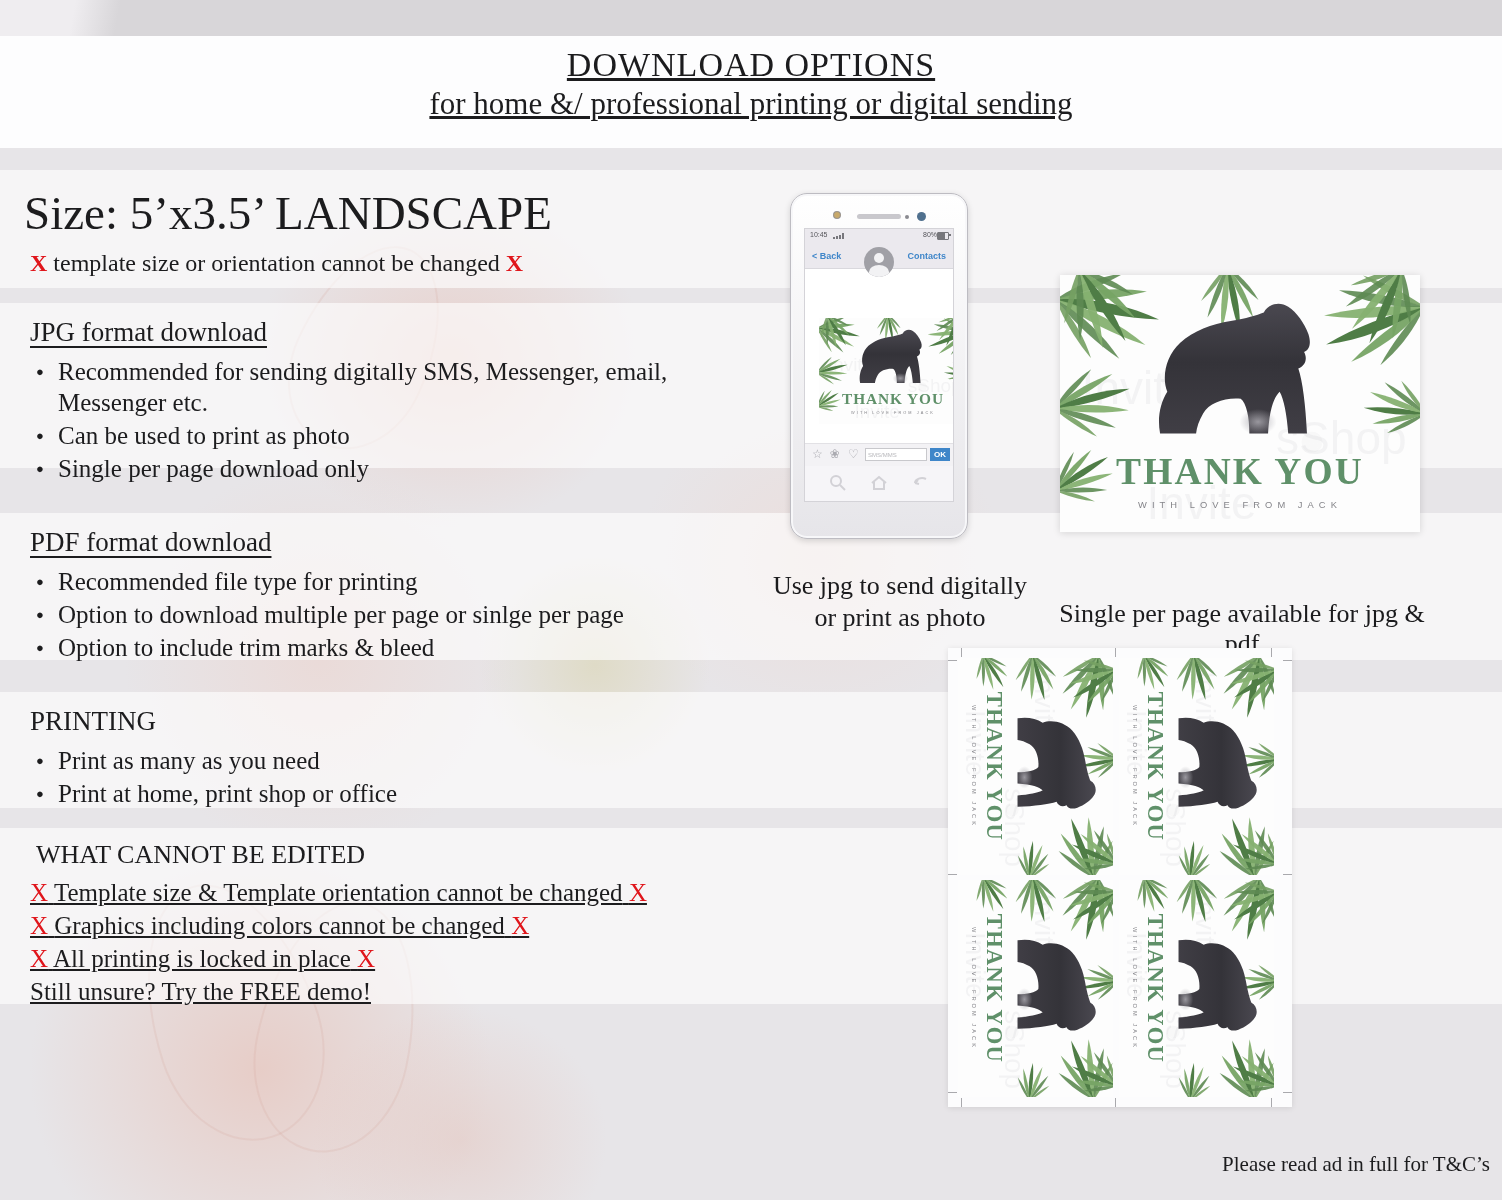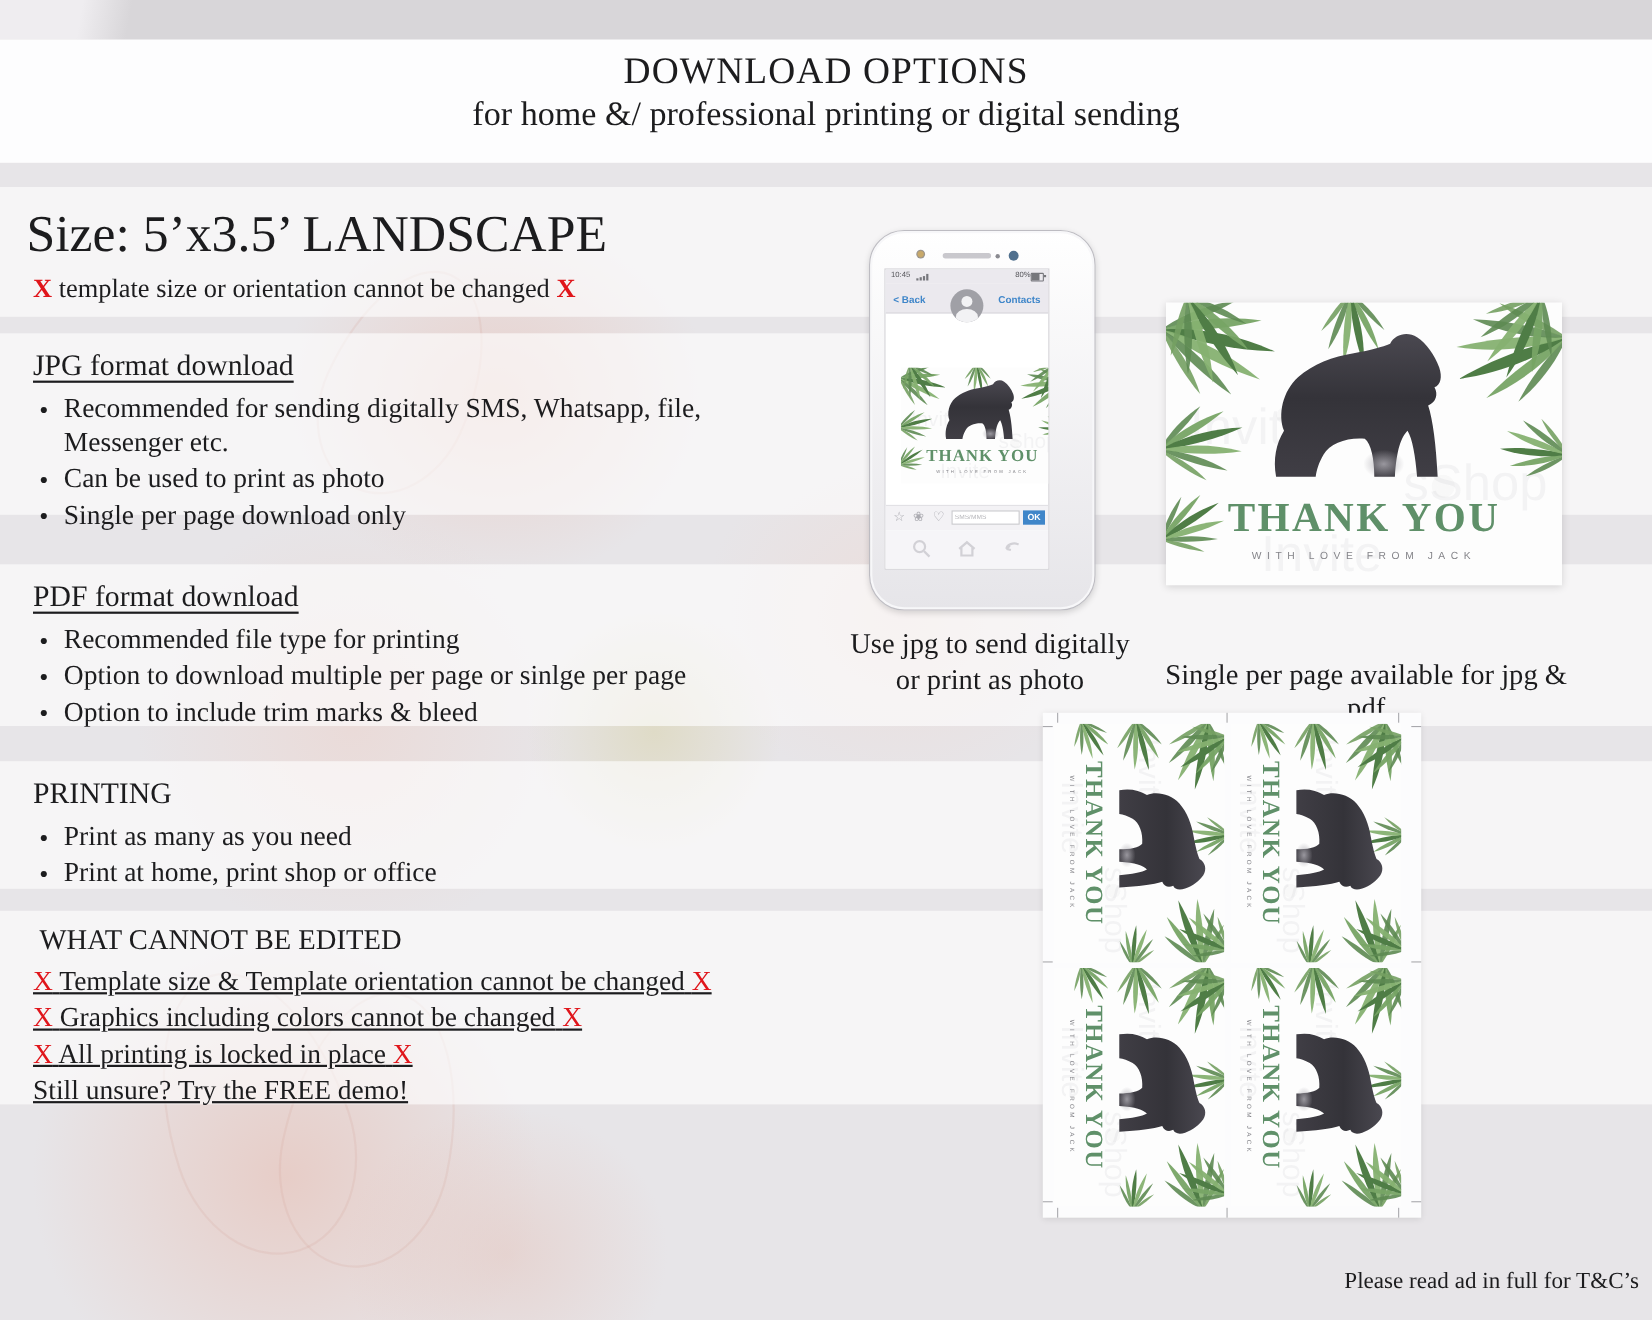--- a/index.html
+++ b/index.html
@@ -16,21 +16,21 @@
   .b5{left:430px;top:500px;width:330px;height:330px;background:radial-gradient(closest-side,rgba(215,209,166,.5),rgba(215,209,166,0) 70%);}
   .b6{left:250px;top:950px;width:420px;height:380px;background:radial-gradient(closest-side,rgba(228,198,191,.55),rgba(228,198,191,0) 70%);}
   .petal{position:absolute;border:2px solid rgba(208,160,150,.18);border-radius:50% 50% 50% 50%/60% 60% 40% 40%;}
   .p1{left:150px;top:880px;width:160px;height:260px;transform:rotate(-18deg);}
   .p2{left:260px;top:900px;width:150px;height:250px;transform:rotate(12deg);}
   .p3{left:300px;top:240px;width:130px;height:210px;transform:rotate(24deg);}
 
   
   .band{position:absolute;left:0;width:100%;background:rgba(255,255,255,.62);}
   .top-strip{position:absolute;left:0;top:0;width:100%;height:36px;background:linear-gradient(100deg,#efedf0 0 5%,#d8d6d9 8%);}
-  .header-band{top:36px;height:112px;background:rgba(255,255,255,.92);text-align:center;}
+  .header-band{top:36px;height:112px;background:rgba(255,255,255,.92);text-align:center;text-decoration:underline;}
   .hdr1{padding-top:10px;font-size:34px;letter-spacing:1px;}
   .hdr2{font-size:31px;margin-top:2px;}
   .size-band{top:170px;height:118px;}
   .jpg-band{top:303px;height:165px;}
   .pdf-band{top:513px;height:147px;}
   .print-band{top:692px;height:116px;}
   .what-band{top:828px;height:176px;}
 
   .size-h{font-size:47px;margin:16px 0 0 24px;}
   .xnote{font-size:24px;margin:10px 0 0 30px;}
@@ -67,23 +67,23 @@
   .mount-phone{left:14px;top:89px;width:148px;height:106px;}
   .mount-phone .card{transform:scale(0.296);}
   .mount-single{left:1060px;top:275px;width:360px;height:257px;}
   .mount-single .card{transform:scale(0.72);box-shadow:0 2px 10px rgba(0,0,0,.14);}
   .mount-quad .card{left:155px;transform:rotate(90deg) scale(0.434);}
   .q1{left:10px;top:10px;}  .q2{left:171px;top:10px;}
   .q3{left:10px;top:232px;} .q4{left:171px;top:232px;}
   .mount-quad{width:155px;height:217px;}
 
   
-  .phone{position:absolute;left:790px;top:209px;width:176px;height:344px;border-radius:32px;
+  .phone{position:absolute;left:790px;top:193px;width:176px;height:344px;border-radius:17px;
          background:linear-gradient(#ffffff,#e6e5e9);border:1px solid #bdbcc2;
-         box-shadow:inset 0 0 0 2px #f7f7f9,0 2px 6px rgba(0,0,0,.15);padding-left:28px;}
+         box-shadow:inset 0 0 0 2px #f7f7f9,0 2px 6px rgba(0,0,0,.15);}
   .earpiece{position:absolute;left:66px;top:20px;width:44px;height:5px;border-radius:3px;background:#c9c8cd;}
   .cam{position:absolute;left:42px;top:17px;width:8px;height:8px;border-radius:50%;background:radial-gradient(circle at 50% 50%,#c8a96a 0 40%,#8d8d93 70%);}
   .pdot1{position:absolute;left:114px;top:21px;width:4px;height:4px;border-radius:50%;background:#8a8a90;}
   .pdot2{position:absolute;left:126px;top:18px;width:9px;height:9px;border-radius:50%;background:#50708e;}
   .screen{position:absolute;left:13px;top:34px;width:148px;height:272px;background:#ffffff;border:1px solid #d4d3d8;overflow:hidden;}
   .statusbar{position:absolute;left:0;top:0;width:100%;height:13px;background:#ebe9ee;font-family:"Liberation Sans",sans-serif;font-size:7px;color:#55555a;}
   .st-time{position:absolute;left:5px;top:2px;}
   .st-batt{position:absolute;right:16px;top:2px;}
   .sigbars{position:absolute;left:28px;top:4px;width:12px;height:6px;}
   .sigbars i{position:absolute;bottom:0;width:2px;background:#77777c;}
@@ -170,21 +170,21 @@
       <span>template size or orientation cannot be changed</span>
       <span class="rxb">X</span>
     </div>
   </div>
 
   <div class="band jpg-band">
     <span class="sec-title underlined">JPG format download</span>
     <ul class="blist">
       <li>
           <span class="dot">●</span>
-          <span class="btxt">Recommended for sending digitally SMS, Whatsapp, file, Messenger etc.</span>
+          <span class="btxt">Recommended for sending digitally SMS, Messenger, email, Messenger etc.</span>
         </li>
       <li>
           <span class="dot">●</span>
           <span class="btxt">Can be used to print as photo</span>
         </li>
       <li>
           <span class="dot">●</span>
           <span class="btxt">Single per page download only</span>
         </li>
     </ul>

